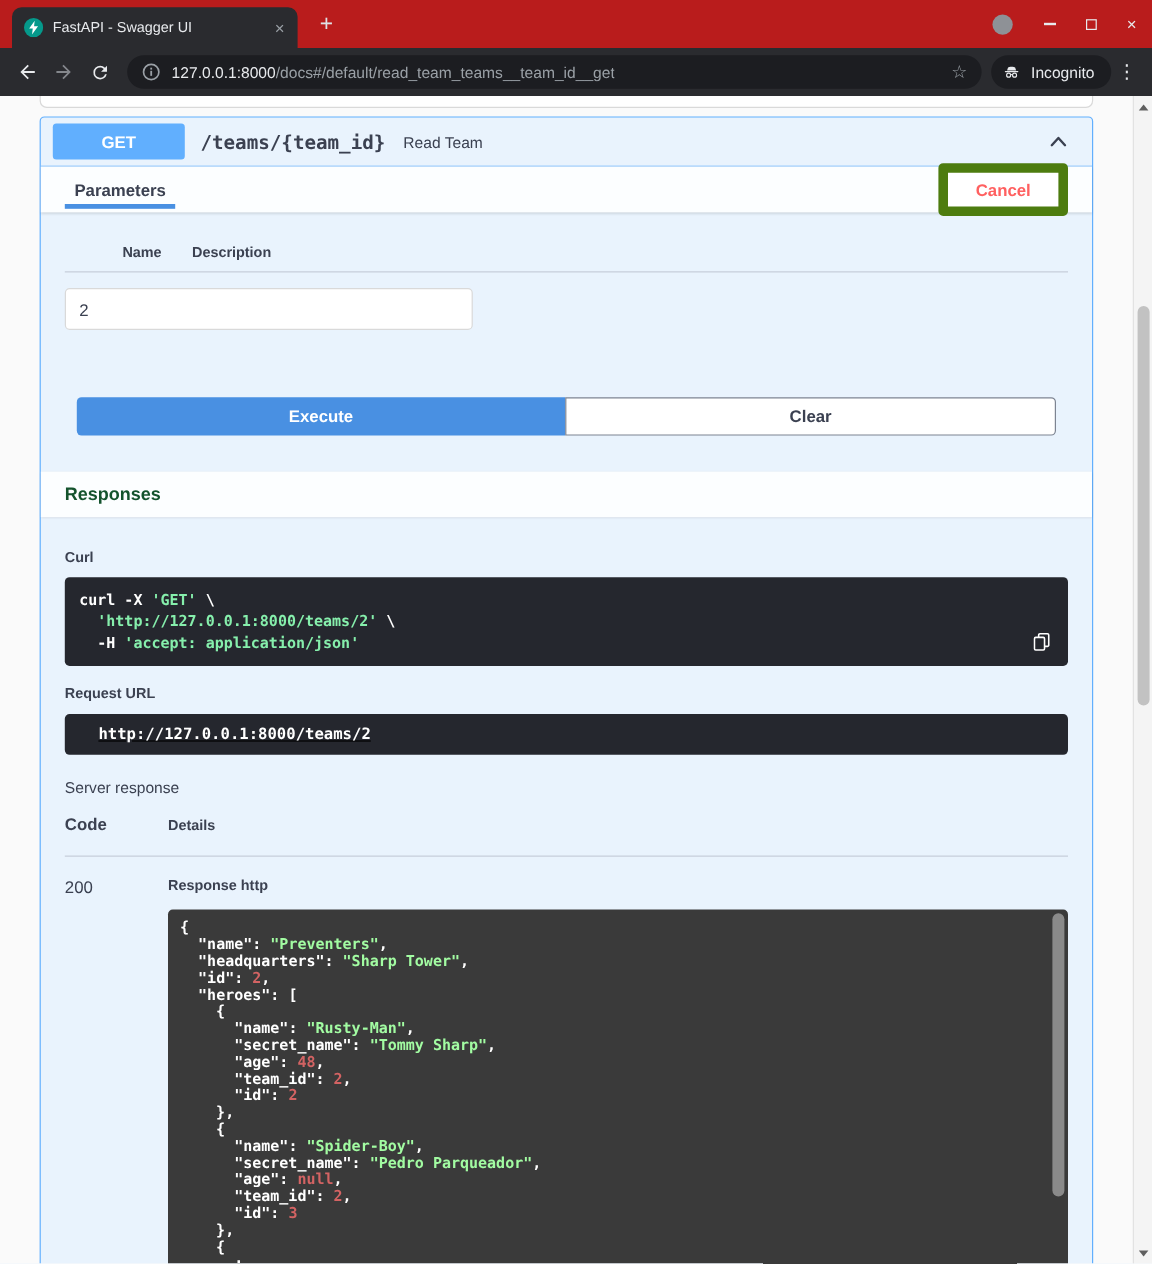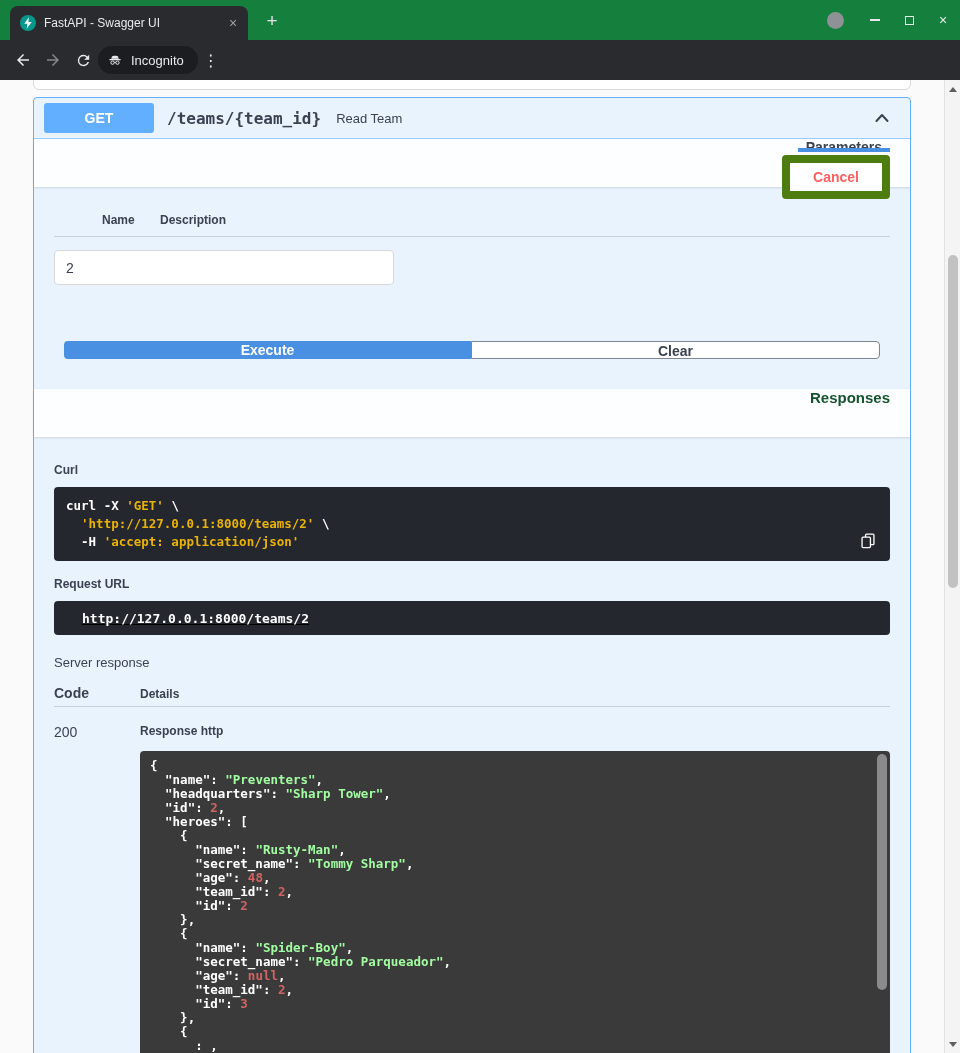--- a/index.html
+++ b/index.html
@@ -6,21 +6,21 @@
   html,body { margin:0; padding:0; }
   body {
     width:960px; height:1053px; position:relative; overflow:hidden;
     background:#fafafa; font-family:"Liberation Sans", sans-serif;
   }
   .mono { font-family:"DejaVu Sans Mono", monospace; }
 
   
   .tabstrip {
     position:absolute; top:0; left:0; right:0; height:40px;
-    background:#15803d;
+    background:#b91c1c;
   }
   .tab {
     position:absolute; left:10px; bottom:0; width:238px; height:34px;
     background:#2a2b2f; border-radius:8px 8px 0 0;
     display:flex; align-items:center; padding:0 6px 0 10px;
   }
   .tab-title { flex:1; color:#e8eaed; font-size:12px; margin-left:8px; white-space:nowrap; overflow:hidden; }
   .tab-close { color:#9aa0a6; font-size:14px; width:18px; height:18px; line-height:18px; text-align:center; border-radius:50%; }
   .newtab { position:absolute; left:260px; bottom:8px; color:#dfe1e5; font-size:19px; width:24px; text-align:center; line-height:22px; }
   .win-controls { position:absolute; right:0; top:0; height:40px; display:flex; align-items:center; }
@@ -66,22 +66,22 @@
   }
   .method-badge {
     background:#61affe; color:#fff; font-weight:700; font-size:14px;
     min-width:110px; text-align:center; padding:7px 0; border-radius:3px;
   }
   .opblock-path { font-size:16px; font-weight:700; color:#3b4151; margin-left:13px; }
   .opblock-desc { font-size:13px; color:#3b4151; margin-left:15px; }
   .chevron { margin-left:auto; margin-right:8px; display:flex; }
 
   .section-header {
-    display:flex; align-items:flex-end; height:48px; padding:0 20px;
-    background:rgba(255,255,255,.85); box-shadow:0 1px 2px rgba(0,0,0,.12);flex-direction:column;
+    display:flex; align-items:center; height:38px; padding:0 20px;
+    background:rgba(255,255,255,.85); box-shadow:0 1px 2px rgba(0,0,0,.12);
   }
   .param-tab {
     position:relative; height:100%; display:flex; align-items:center;
     padding:0 8px; font-size:14px; font-weight:700; color:#3b4151;
   }
   .param-tab::after { content:""; position:absolute; left:0; right:0; bottom:3px; height:4px; background:#4990e2; }
   .cancel-btn {
     margin-left:auto; background:#fff; border:8px solid #4d7c0f; color:#ff6060;
     font-weight:700; font-size:14px; border-radius:4px; padding:6px 23px; cursor:pointer;
     font-family:"Liberation Sans", sans-serif;
@@ -95,47 +95,47 @@
   .p-star { color:#f00; }
   sup.required { color:#f00; font-size:10px; font-weight:700; margin-left:2px; }
   .p-type { font-size:12px; font-weight:700; color:#3b4151; margin-top:4px; }
   .p-loc { font-size:12px; font-style:italic; color:#848486; margin-top:5px; }
   .p-input {
     width:340px; height:35px; border:1px solid #d9d9d9; border-radius:4px;
     padding:0 11px; font-size:14px; color:#3b4151; background:#fff;
     font-family:"Liberation Sans", sans-serif;
   }
 
-  .execute-wrapper { display:flex; margin:56px 30px 0; height:18px; }
+  .execute-wrapper { display:flex; margin:56px 30px 0; height:32px; }
   .btn-execute {
     flex:1; background:#4990e2; color:#fff; font-weight:700; font-size:14px;
     border:none; border-radius:4px 0 0 4px; cursor:pointer; font-family:"Liberation Sans", sans-serif;
   }
   .btn-clear {
     flex:1; background:#fff; color:#3b4151; font-weight:700; font-size:14px;
     border:1px solid #7d8492; border-radius:0 4px 4px 0; cursor:pointer; font-family:"Liberation Sans", sans-serif;
   }
 
   .responses-header { margin-top:30px; }
   .responses-title { font-size:15px; font-weight:700; color:#14532d; }
 
   .responses-inner { padding:26px 20px 0; }
   .block-label { font-size:12px; font-weight:700; color:#3b4151; margin-bottom:10px; }
   .curl-block { background:#25272e; border-radius:4px; padding:10px 12px; position:relative; }
   .curl-block pre, .response-block pre { margin:0; white-space:pre; color:#fff; font-weight:700; }
   .curl-block pre { font-size:12.5px; line-height:1.45; }
-  .tok-str { color:#eab308; }
+  .tok-str { color:#86efac; }
   .copy-btn { position:absolute; right:9px; bottom:7px; width:26px; height:26px; background:transparent; border:none; display:flex; align-items:center; justify-content:center; cursor:pointer; }
 
   .requrl-block { background:#25272e; border-radius:4px; padding:8px 28px;text-decoration:underline; }
   .requrl-text { color:#fff; font-size:13px; font-weight:700; }
 
   .server-resp-label { font-size:13px; color:#3b4151; margin:20px 0 15px; }
 
-  .resp-table-head { display:flex; padding-bottom:5px; border-bottom:1px solid rgba(59,65,81,.2); align-items:baseline; }
+  .resp-table-head { display:flex; padding-bottom:18px; border-bottom:1px solid rgba(59,65,81,.2); align-items:baseline; }
   .col-code { width:86px; font-size:14px; font-weight:600; color:#3b4151; }
   .col-details { font-size:12px; font-weight:700; color:#3b4151; }
   .resp-row { display:flex; padding-top:17px; }
   .status-code { width:86px; font-size:14px; color:#3b4151; }
   .resp-details { flex:1; }
   .resp-body-label { font-size:12px; font-weight:600; color:#3b4151; margin-bottom:13px; }
   .response-block { background:#3a3a3a; border-radius:4px; position:relative; padding:8px 24px 8px 10px; height:400px; overflow:hidden; }
   .response-block pre { font-size:12.5px; line-height:14px; }
   .tok-key { color:#fff; }
   .tok-vstr { color:#a2fca2; }
@@ -191,20 +191,31 @@
   <span class="nav-btn">
     <svg width="18" height="18" viewBox="0 0 24 24">
         <path fill="#84878c" d="M4 13h12.2l-5.6 5.6L12 20l8-8-8-8-1.4 1.4 5.6 5.6H4z"></path>
       </svg>
   </span>
   <span class="nav-btn">
     <svg width="17" height="17" viewBox="0 0 24 24">
         <path fill="#e8eaed" d="M17.65 6.35A7.96 7.96 0 0 0 12 4a8 8 0 1 0 7.73 10h-2.08A6 6 0 1 1 12 6c1.66 0 3.14.69 4.22 1.78L13 11h7V4z"></path>
       </svg>
   </span>
+  <div class="omnibox">
+    <span style="display:flex;">
+      <svg width="16" height="16" viewBox="0 0 16 16">
+          <circle cx="8" cy="8" r="6.4" fill="none" stroke="#9aa0a6" stroke-width="1.4"></circle>
+          <rect x="7.25" y="7" width="1.5" height="4.2" fill="#9aa0a6"></rect>
+          <rect x="7.25" y="4.4" width="1.5" height="1.6" fill="#9aa0a6"></rect>
+        </svg>
+    </span>
+    <span class="url-text"><span class="url-host">127.0.0.1:8000</span><span class="url-path">/docs#/default/read_team_teams__team_id__get</span></span>
+    <span class="star-icon">☆</span>
+  </div>
   <div class="incog-chip">
     <span style="display:flex;">
       <svg width="16" height="16" viewBox="0 0 24 24">
           <path fill="#e8eaed" d="M12 5.5c-2.1 0-3.6.5-4.4 1L6.3 10h11.4l-1.3-3.5c-.8-.5-2.3-1-4.4-1z"></path>
           <rect x="3.5" y="10.6" width="17" height="1.7" rx=".8" fill="#e8eaed"></rect>
           <circle cx="8.3" cy="16" r="2.5" fill="none" stroke="#e8eaed" stroke-width="1.5"></circle>
           <circle cx="15.7" cy="16" r="2.5" fill="none" stroke="#e8eaed" stroke-width="1.5"></circle>
           <path d="M10.8 15.6c.8-.6 1.6-.6 2.4 0" stroke="#e8eaed" stroke-width="1.4" fill="none"></path>
         </svg>
     </span>

